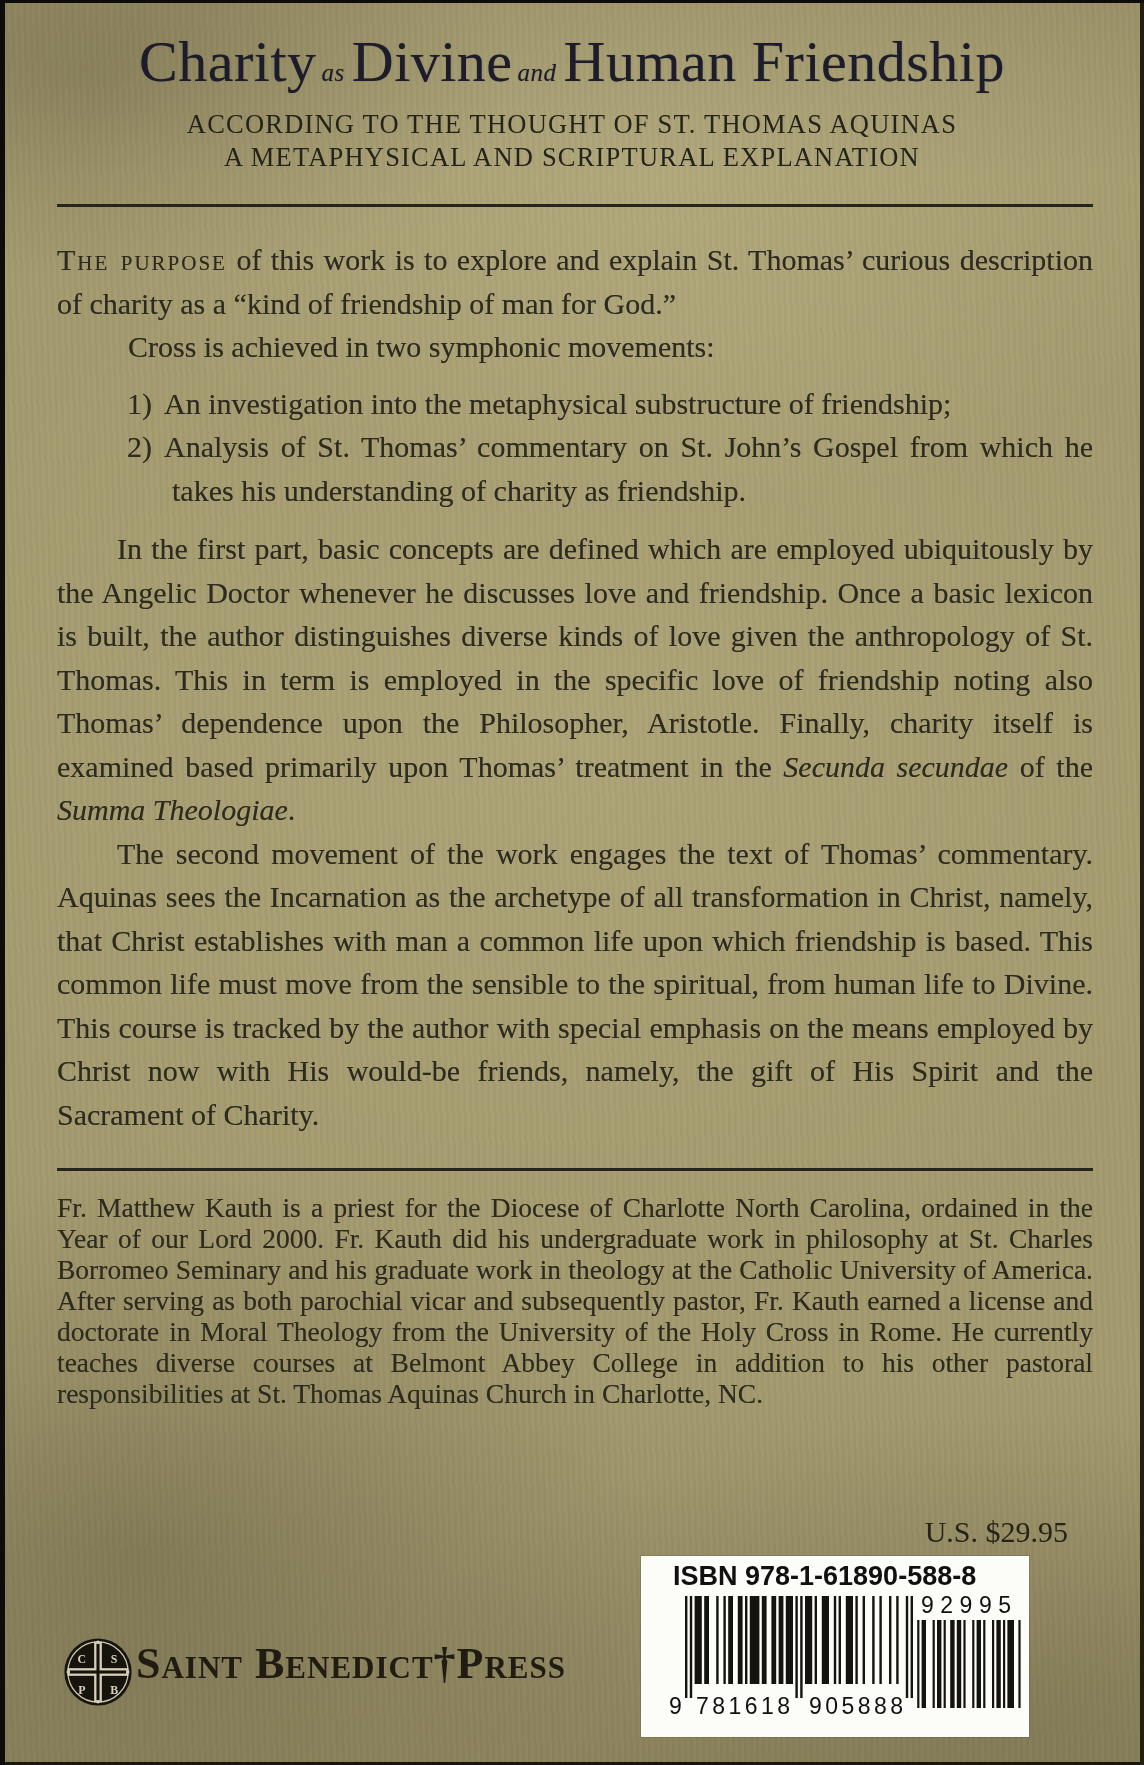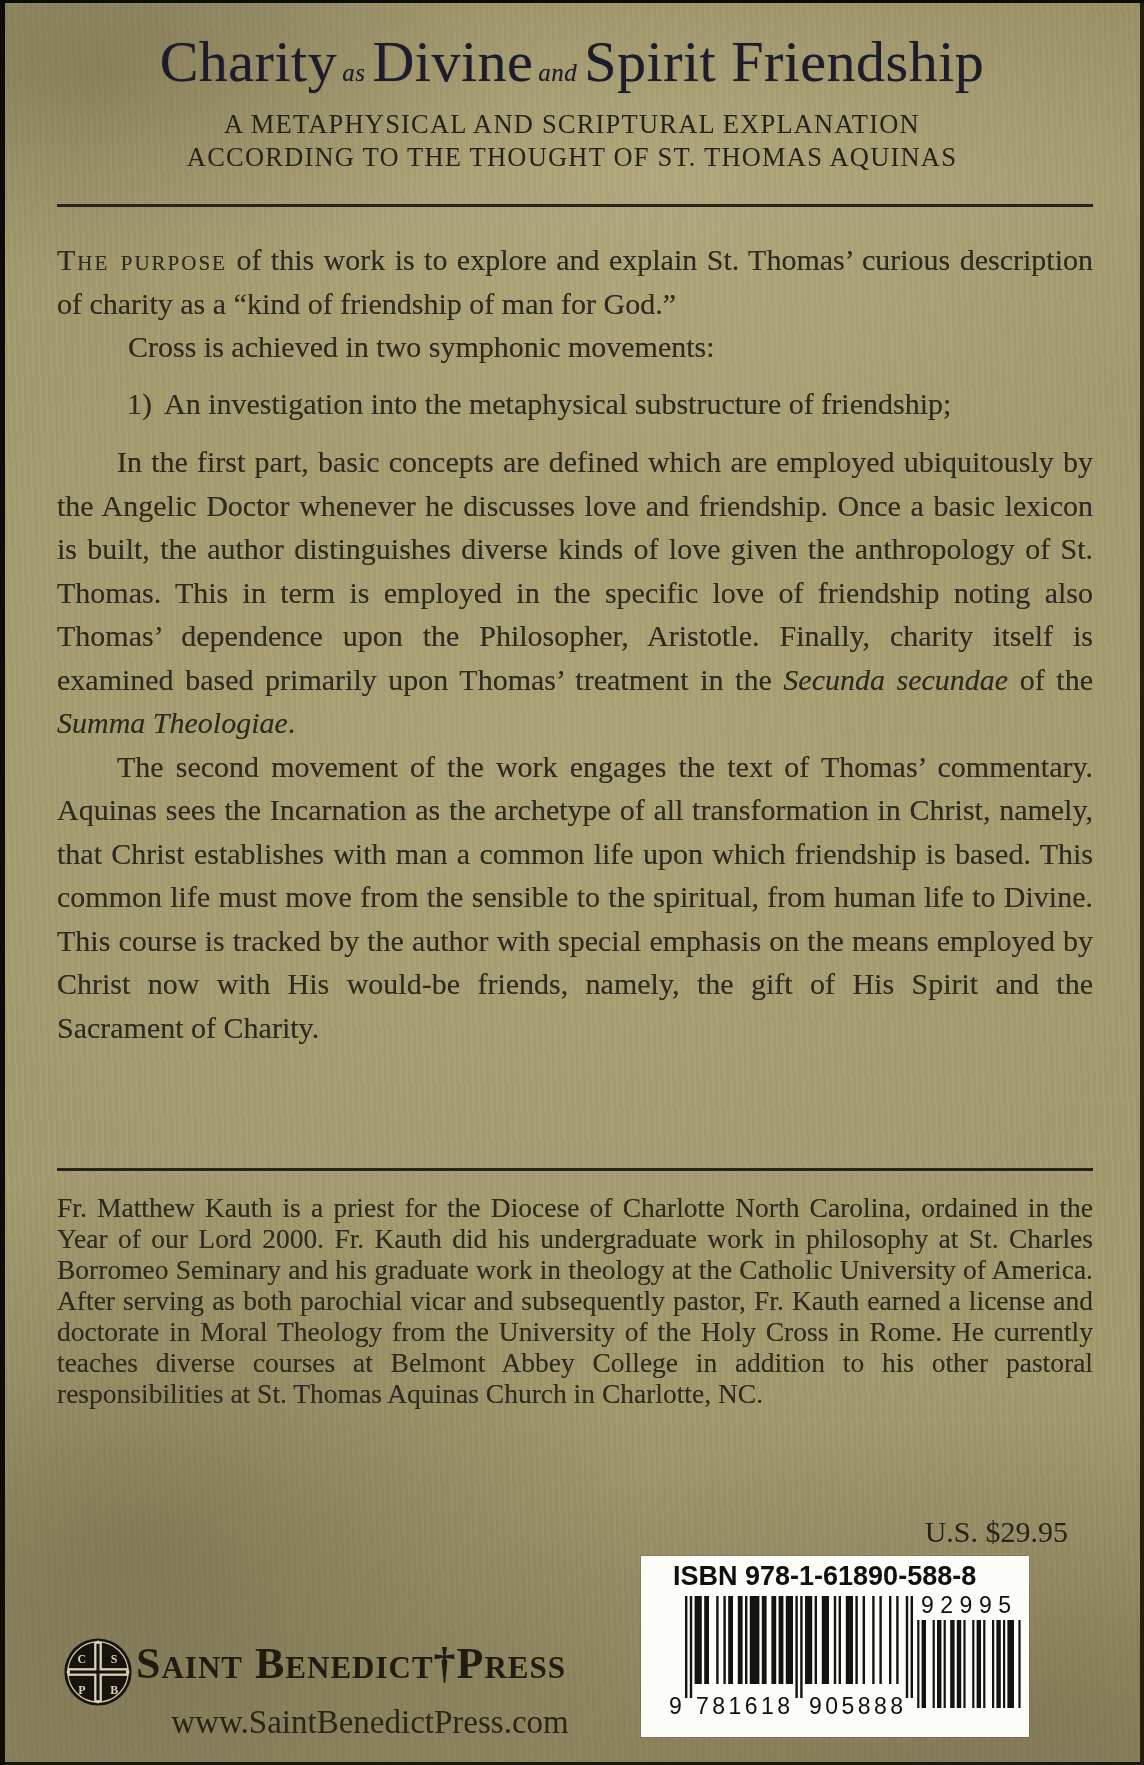--- a/index.html
+++ b/index.html
@@ -93,34 +93,35 @@
   .bc-main { position: absolute; left: 28px; top: 40px; }
   .bc-supp { position: absolute; left: 272px; top: 40px; }
   .bc-num { font-family: "Liberation Sans", sans-serif; font-size: 23px; fill: #101010; }
 </style>
 </head>
 <body>
 
 <div class="page">
 
   <header class="title-block">
-    <h1 class="title"><span>Charity</span><span class="conn">as</span><span>Divine</span><span class="conn">and</span><span>Spirit Friendship</span></h1>
+    <h1 class="title"><span>Charity</span><span class="conn">as</span><span>Divine</span><span class="conn">and</span><span>Human Friendship</span></h1>
     <div class="subtitle">
+      <div>ACCORDING TO THE THOUGHT OF ST. THOMAS AQUINAS</div>
       <div>A METAPHYSICAL AND SCRIPTURAL EXPLANATION</div>
-      <div>ACCORDING TO THE THOUGHT OF ST. THOMAS AQUINAS</div>
     </div>
   </header>
 
   <div class="rule rule-top"></div>
 
   <section class="synopsis">
     <p><span class="lead">The purpose</span><span> of this work is to explore and explain St. Thomas’ curious description of charity as a “kind of friendship of man for God.”</span></p>
     <p class="p2">Cross is achieved in two symphonic movements:</p>
     <ol class="book-list">
       <li><span class="num">1)</span><span>An investigation into the metaphysical substructure of friendship;</span></li>
+      <li><span class="num">2)</span><span>Analysis of St. Thomas’ commentary on St. John’s Gospel from which he takes his understanding of charity as friendship.</span></li>
     </ol>
     <p class="p-indent"><span>In the first part, basic concepts are defined which are employed ubiquitously by the Angelic Doctor whenever he discusses love and friendship.  Once a basic lexicon is built, the author distinguishes diverse kinds of love given the anthropology of St. Thomas. This in term is employed in the specific love of friendship noting also Thomas’ dependence upon the Philosopher, Aristotle. Finally, charity itself is examined based primarily upon Thomas’ treatment in the </span><span class="it">Secunda secundae</span><span> of the </span><span class="it">Summa Theologiae</span><span>.</span></p>
     <p class="p-indent">The second movement of the work engages the text of Thomas’ commentary.  Aquinas sees the Incarnation as the archetype of all transformation in Christ, namely, that Christ establishes with man a common life upon which friendship is based. This common life must move from the sensible to the spiritual, from human life to Divine.  This course is tracked by the author with special emphasis on the means employed by Christ now with His would-be friends, namely, the gift of His Spirit and the Sacrament of Charity.</p>
   </section>
 
   <div class="rule rule-mid"></div>
 
   <p class="bio">Fr. Matthew Kauth is a priest for the Diocese of Charlotte North Carolina, ordained in the Year of our Lord 2000. Fr. Kauth did his undergraduate work in philosophy at St. Charles Borromeo Seminary and his graduate work in theology at the Catholic University of America. After serving as both parochial vicar and subsequently pastor, Fr. Kauth earned a license and doctorate in Moral Theology from the University of the Holy Cross in Rome. He currently teaches diverse courses at Belmont Abbey College in addition to his other pastoral responsibilities at St. Thomas Aquinas Church in Charlotte, NC.</p>
 
   <div class="price">U.S. $29.95</div>
@@ -137,21 +138,20 @@
       <circle cx="50" cy="92.5" r="2.6" fill="#d6d0ba"></circle>
       <circle cx="7.5" cy="50" r="2.6" fill="#d6d0ba"></circle>
       <circle cx="92.5" cy="50" r="2.6" fill="#d6d0ba"></circle>
     </g>
     <text x="27" y="37">C</text>
     <text x="73" y="37">S</text>
     <text x="27" y="81">P</text>
     <text x="73" y="81">B</text>
   </svg>
   <div class="logotype">Saint Benedict†Press</div>
-  <div class="site-url">www.SaintBenedictPress.com</div>
 
   <div class="barcode-box">
     <div class="isbn-label">ISBN 978-1-61890-588-8</div>
     <svg class="bc-main" width="246" height="124">
       <text class="bc-num" x="0" y="118">9</text>
       <text class="bc-num" x="27" y="118" textLength="94" lengthAdjust="spacing">781618</text>
       <text class="bc-num" x="140" y="118" textLength="94" lengthAdjust="spacing">905888</text>
     <rect x="16.00" y="0" width="2.40" height="102" fill="#15130f"></rect>
         <rect x="20.80" y="0" width="2.40" height="102" fill="#15130f"></rect>
         <rect x="25.60" y="0" width="7.20" height="88" fill="#15130f"></rect>

